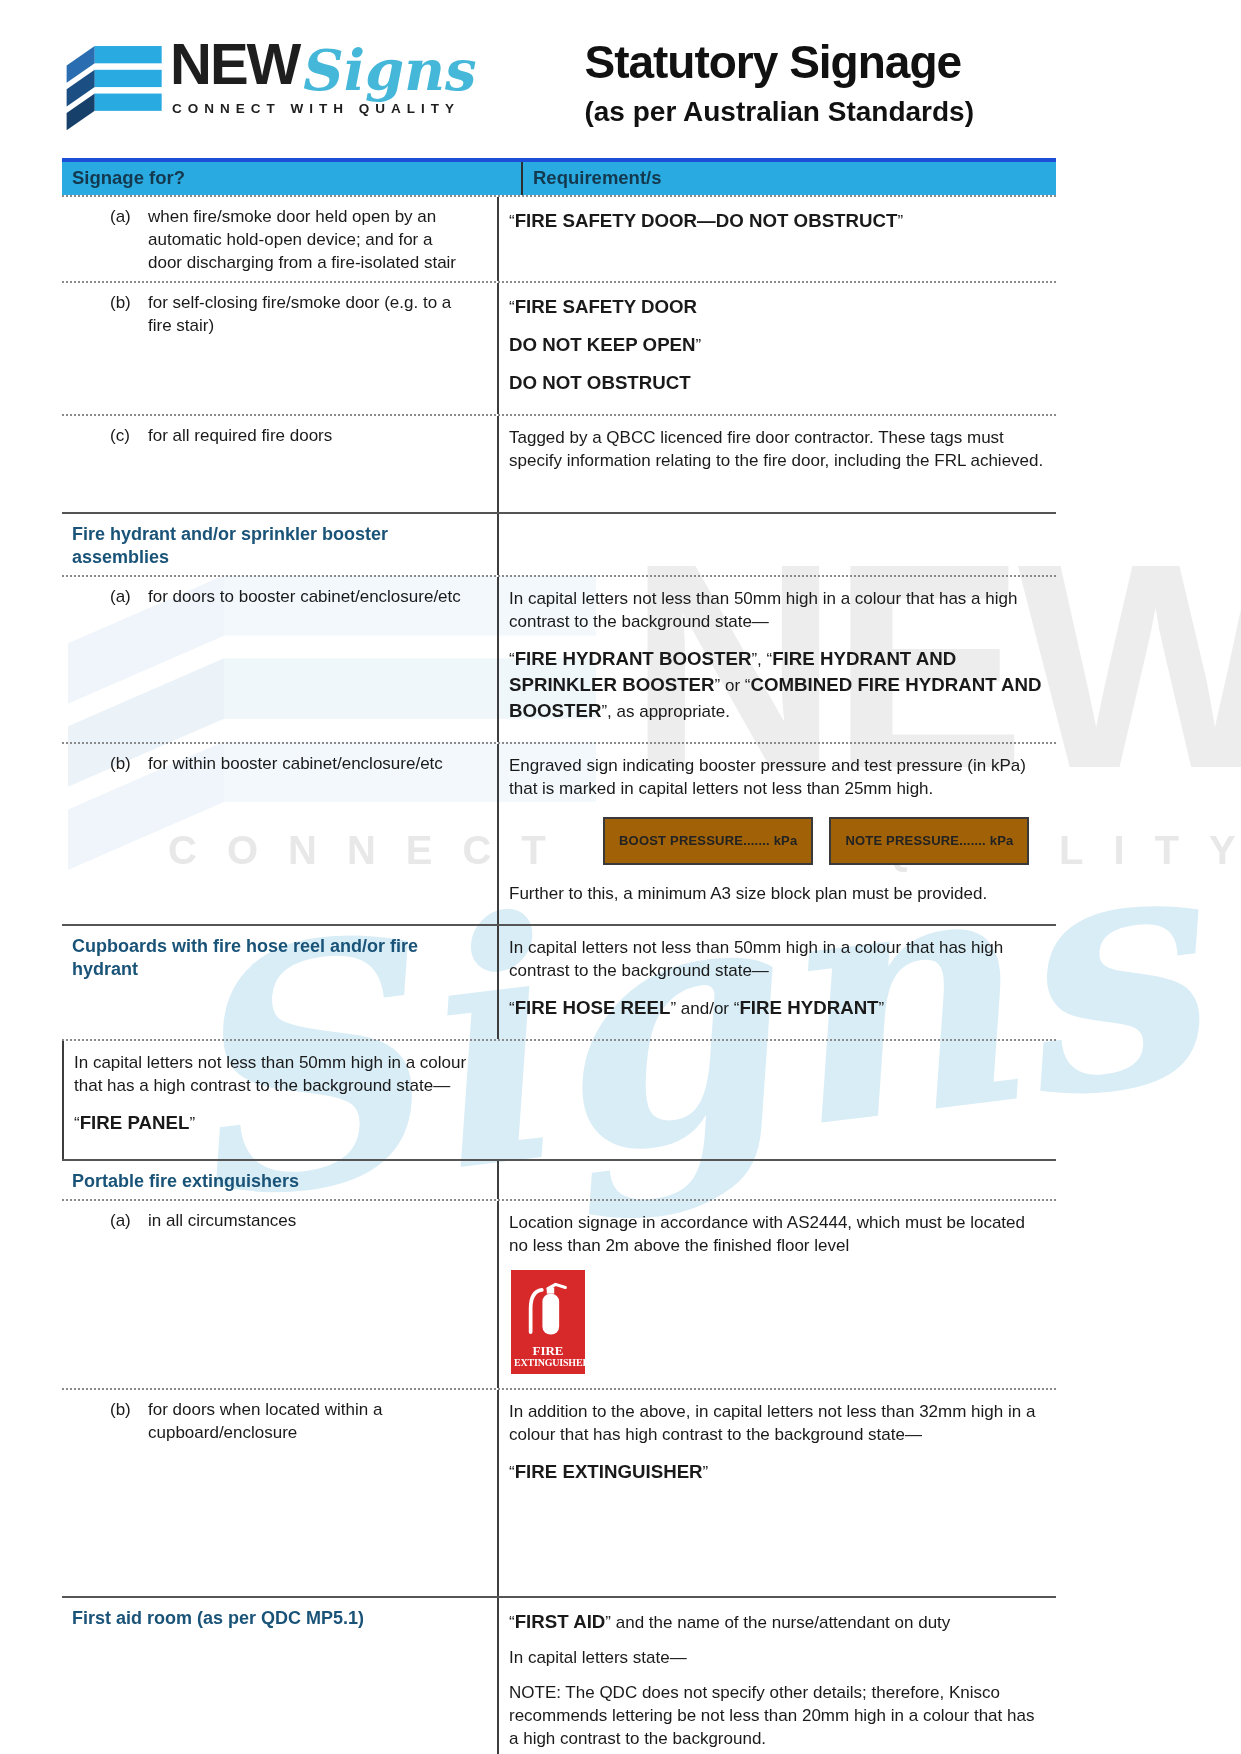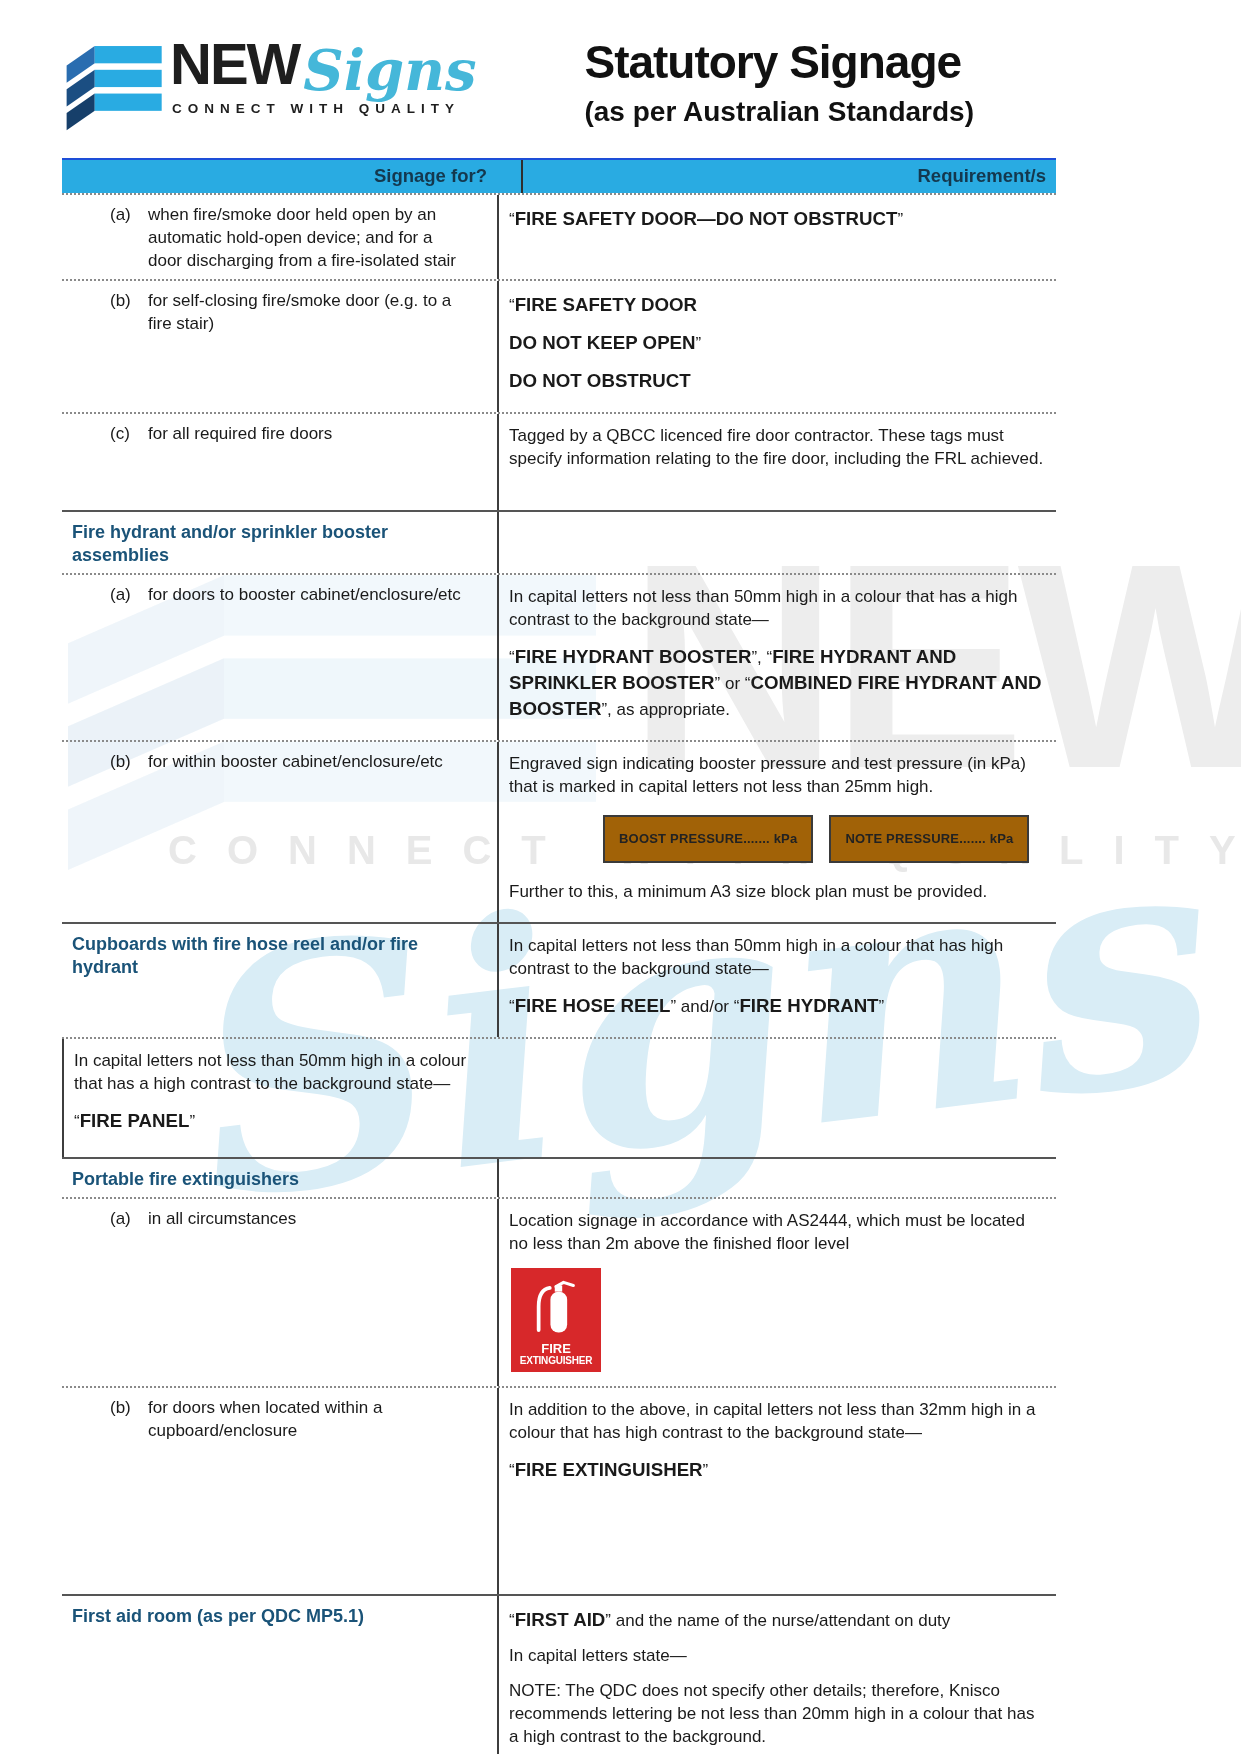--- a/index.html
+++ b/index.html
@@ -45,39 +45,39 @@
                 font-weight:700;color:var(--brand-script);margin-left:4px;position:relative;top:6px;}
   .logo-tagline{font-size:13.5px;font-weight:700;letter-spacing:6px;color:#1e1e1e;
                 margin-top:10px;padding-left:2px;white-space:nowrap;}
   .titleblock{margin-left:108px;padding-top:2px;}
   .doc-title{font-size:46px;font-weight:800;color:#111;line-height:1.05;letter-spacing:-1px;}
   .doc-subtitle{font-size:28px;font-weight:700;color:#111;margin-top:10px;}
 
   
   .sig-table{width:994px;margin:6px 0 0 62px;border-bottom:2px solid #4a4a4a;}
   .thead,.trow{display:grid;grid-template-columns:435px 559px;}
-  .thead{background:var(--header-bar);border-top:2px solid #1d4ed8;text-align:right;}
+  .thead{background:var(--header-bar);border-top:4px solid #1d4ed8;}
   .thead .hcell{padding:5px 10px 6px;font-size:18.5px;font-weight:700;color:var(--header-text);}
   .thead .hcell.right{border-left:2px solid #2e2e2e;margin-left:24px;}
   .cell{padding:9px 12px 6px 10px;min-height:36px;}
   .cell.right{border-left:2px solid #3d3d3d;}
   .d-dotted{border-top:2px dotted #8a8a8a;}
   .d-solid{border-top:2px solid #555;}
   .sec-label{font-weight:700;font-size:18px;color:var(--section-heading);line-height:1.3;}
   .cell.left.sub{display:flex;padding-left:48px;}
   .letter{flex:0 0 38px;font-size:17px;line-height:1.35;}
   .sub-label{flex:1;font-size:17px;line-height:1.35;padding-right:14px;}
   .rpar{font-size:17px;line-height:1.35;margin:2px 0 12px;}
   .rpar .b{font-weight:700;font-size:1.1em;}
   .boxesrow{display:flex;gap:16px;margin:16px 0 18px 94px;}
   .pbox{border:2px solid #3a3a3a;background:#a16207;min-width:178px;height:48px;
         display:flex;align-items:center;justify-content:center;
         font-size:13px;font-weight:700;color:#222;padding:0 14px;letter-spacing:.2px;}
-  .ext-sign{width:90px;background:var(--sign-red);margin:12px 0 8px 2px;
-            padding:8px 3px 6px;text-align:center;}
+  .ext-sign{width:74px;background:var(--sign-red);margin:12px 0 8px 2px;
+            padding:8px 3px 6px;text-align:center;font-family:Liberation Serif, serif;}
   .ext-art{width:62px;height:66px;display:block;margin:0 auto;}
   .ext-label span{display:block;color:#fff;font-weight:700;line-height:1.05;}
   .ext-label span:nth-child(1){font-size:13px;}
   .ext-label span:nth-child(2){font-size:10px;letter-spacing:-.2px;}
 
   
   #rows .trow:nth-child(3) .cell{min-height:96px;}
   #rows .trow:nth-child(8) .cell{min-height:118px;}
   #rows .trow:nth-child(11) .cell{min-height:206px;}
   #rows .trow:nth-child(12) .cell{min-height:124px;}

